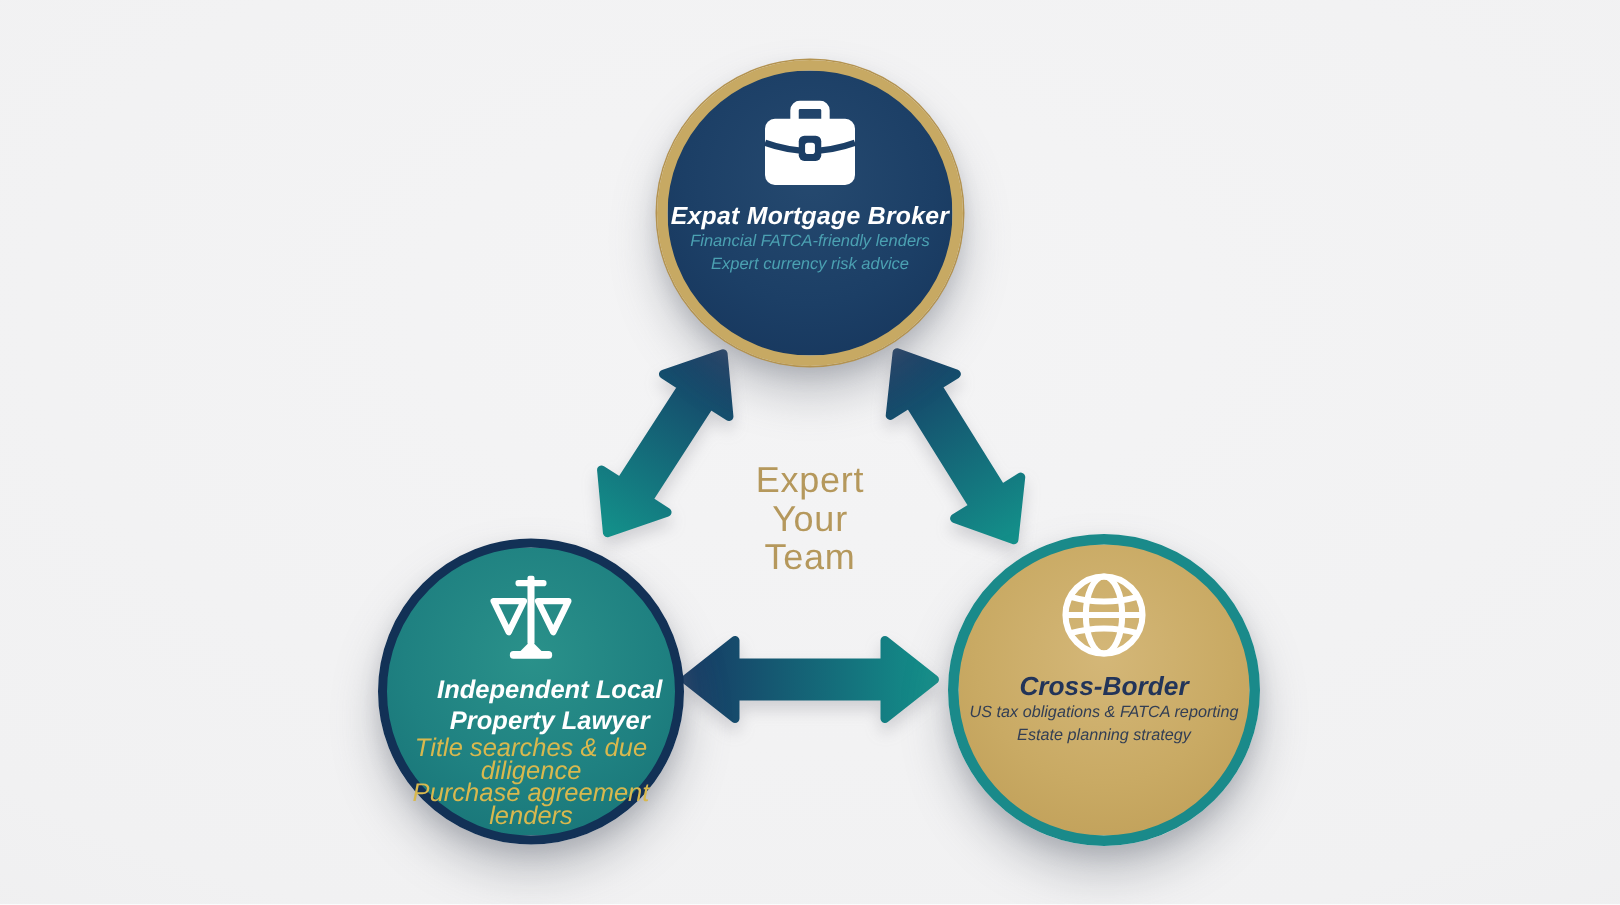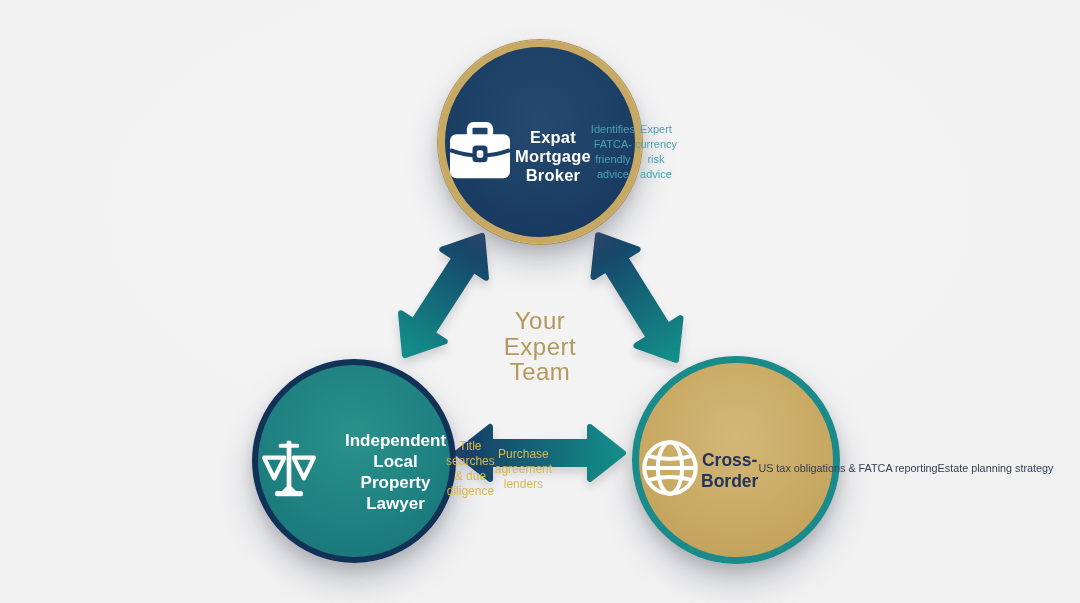--- a/index.html
+++ b/index.html
@@ -28,23 +28,24 @@
   .node {
     position: absolute;
     border-radius: 50%;
     box-shadow: 0 18px 30px rgba(105,110,122,0.38), 0 6px 12px rgba(105,110,122,0.22);
   }
   .node-face {
     position: absolute;
     inset: 0;
     border-radius: 50%;
     display: flex;
-    flex-direction: row;
+    flex-direction: column;
     align-items: center;
     text-align: center;
+    font-style: italic;
   }
   .node .icon { display: block; line-height: 0; }
 
   .node-broker {
     left: 438px; top: 40px;
     width: 190px; height: 190px;
     border: 7px solid #c7a963;
     background: radial-gradient(circle at 50% 38%, #25496f 0%, #1c3f66 55%, #15345a 100%);
     box-shadow: 0 0 0 1px #b3924f, 0 18px 30px rgba(105,110,122,0.38), 0 6px 12px rgba(105,110,122,0.22);
   }
@@ -72,21 +73,21 @@
   .node-lawyer .node-face { padding-top: 16px; }
   .node-lawyer .title {
     margin-top: 6px;
     font-size: 17px;
     line-height: 21px;
     font-weight: bold;
     color: #ffffff;
     margin-left: 25px;
   }
   .node-lawyer .sub {
-    font-size: 12px;
+    font-size: 17px;
     line-height: 15px;
     color: #d8b84e;
   }
   .node-lawyer .sub:first-of-type { margin-top: 6px; }
 
   .node-advisor {
     left: 632px; top: 356px;
     width: 194px; height: 194px;
     border: 7px solid #1a8a8a;
     background: radial-gradient(circle at 50% 38%, #d4b778 0%, #c9aa64 55%, #bd9c55 100%);
@@ -137,38 +138,38 @@
     </g>
     <g transform="translate(637,297.5) rotate(58)">
       <path d="M -73.5 0 L -40.5 -26 L -40.5 -11 L 40.5 -11 L 40.5 -26 L 73.5 0 L 40.5 26 L 40.5 11 L -40.5 11 L -40.5 26 Z" fill="url(#agrad)" stroke="url(#agrad)" stroke-width="6" stroke-linejoin="round"></path>
     </g>
     <g transform="translate(540,453)">
       <path d="M -83 0 L -50 -26 L -50 -11 L 50 -11 L 50 -26 L 83 0 L 50 26 L 50 11 L -50 11 L -50 26 Z" fill="url(#agrad)" stroke="url(#agrad)" stroke-width="6" stroke-linejoin="round"></path>
     </g>
   </svg>
 
   <div class="center-label">
+    <div>Expert</div>
     <div>Your</div>
-    <div>Expert</div>
     <div>Team</div>
   </div>
 
   <div class="node node-broker">
     <div class="node-face">
       <span class="icon">
         <svg width="70" height="60" viewBox="0 0 74 64">
           <rect x="26" y="3" width="22" height="16" rx="4" fill="none" stroke="#ffffff" stroke-width="6"></rect>
           <rect x="5" y="13" width="64" height="47" rx="7" fill="#ffffff"></rect>
           <path d="M5 30 Q37 41.5 69 30" fill="none" stroke="#1c3f66" stroke-width="4.5"></path>
           <rect x="29" y="25" width="16" height="18" rx="4" fill="#1c3f66"></rect>
           <rect x="33.5" y="30" width="7" height="8" rx="2" fill="#ffffff"></rect>
         </svg>
       </span>
       <div class="title">Expat Mortgage Broker</div>
-      <div class="sub">Identifies FATCA-friendly advice</div>
+      <div class="sub">Financial FATCA-friendly lenders</div>
       <div class="sub">Expert currency risk advice</div>
     </div>
   </div>
 
   <div class="node node-lawyer">
     <div class="node-face">
       <span class="icon">
         <svg width="62" height="62" viewBox="0 0 66 66">
           <rect x="30.5" y="3" width="5" height="49" rx="1.5" fill="#ffffff"></rect>
           <rect x="22" y="6" width="22" height="4.5" rx="2" fill="#ffffff"></rect>

